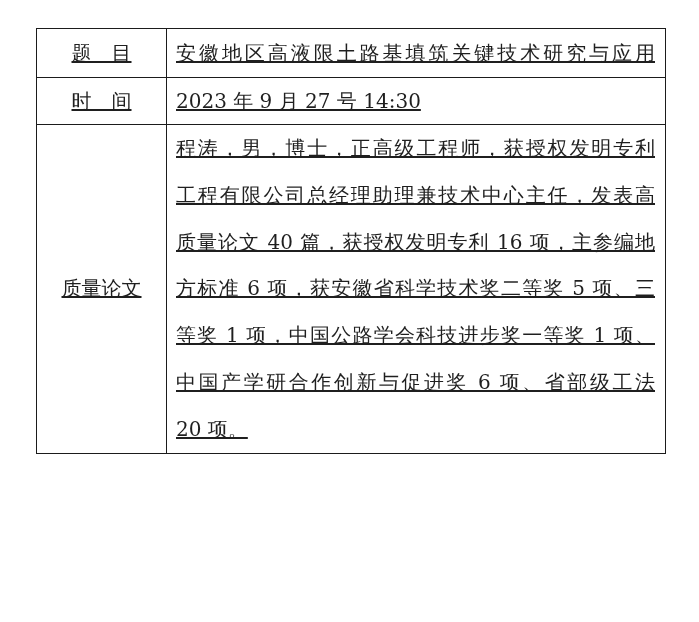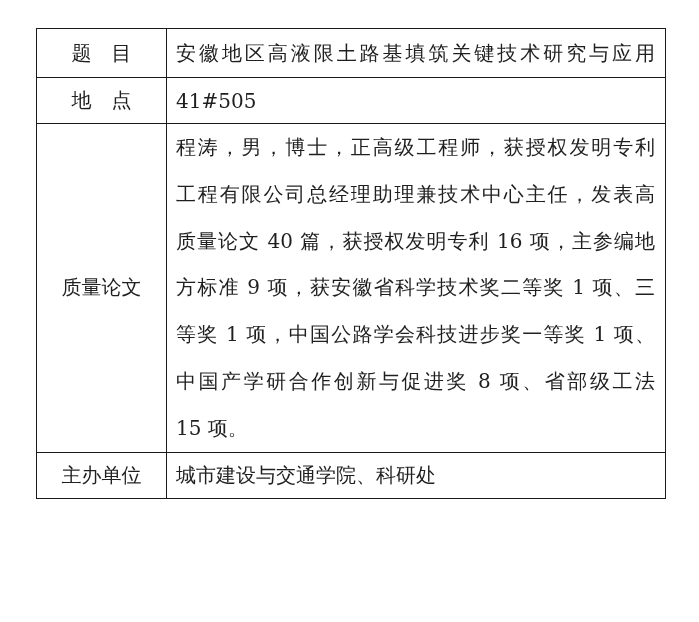--- a/index.html
+++ b/index.html
@@ -16,20 +16,21 @@
     background: #ffffff;
     overflow: hidden;
   }
   table.info-table {
     position: absolute;
     left: 36px;
     top: 28px;
     width: 630px;
     border-collapse: collapse;
     table-layout: fixed;
+    text-decoration: underline;
   }
   .info-table td {
     border: 1.5px solid #1b1b1b;
     font-size: 20px;
     color: #1f1f1f;
     vertical-align: middle;
   }
   .info-table col.c-label { width: 130px; }
   .info-table td.label {
     text-align: center;
@@ -70,35 +71,31 @@
   <table class="info-table">
     <colgroup>
       <col class="c-label">
       <col class="c-value">
     </colgroup>
     <tbody>
         <tr class="r-title">
       <td class="label">题　目</td>
       <td class="value justify-full">安徽地区高液限土路基填筑关键技术研究与应用</td>
     </tr>
-    <tr class="r-location">
-      <td class="label">地　点</td>
-      <td class="value">41#505</td>
+    <tr class="r-time">
+      <td class="label">时　间</td>
+      <td class="value">2023 年 9 月 27 号 14:30</td>
     </tr>
     <tr class="r-bio">
       <td class="label">质量论文</td>
       <td class="value">
         <div class="bio-line">程涛，男，博士，正高级工程师，获授权发明专利</div>
         <div class="bio-line">工程有限公司总经理助理兼技术中心主任，发表高</div>
         <div class="bio-line">质量论文 40 篇，获授权发明专利 16 项，主参编地</div>
-        <div class="bio-line">方标准 9 项，获安徽省科学技术奖二等奖 1 项、三</div>
+        <div class="bio-line">方标准 6 项，获安徽省科学技术奖二等奖 5 项、三</div>
         <div class="bio-line">等奖 1 项，中国公路学会科技进步奖一等奖 1 项、</div>
-        <div class="bio-line">中国产学研合作创新与促进奖 8 项、省部级工法</div>
-        <div class="bio-line last">15 项。</div>
+        <div class="bio-line">中国产学研合作创新与促进奖 6 项、省部级工法</div>
+        <div class="bio-line last">20 项。</div>
       </td>
-    </tr>
-    <tr class="r-org">
-      <td class="label">主办单位</td>
-      <td class="value">城市建设与交通学院、科研处</td>
     </tr>
   </tbody>
     </table>
 </div>
 
 </body></html>

